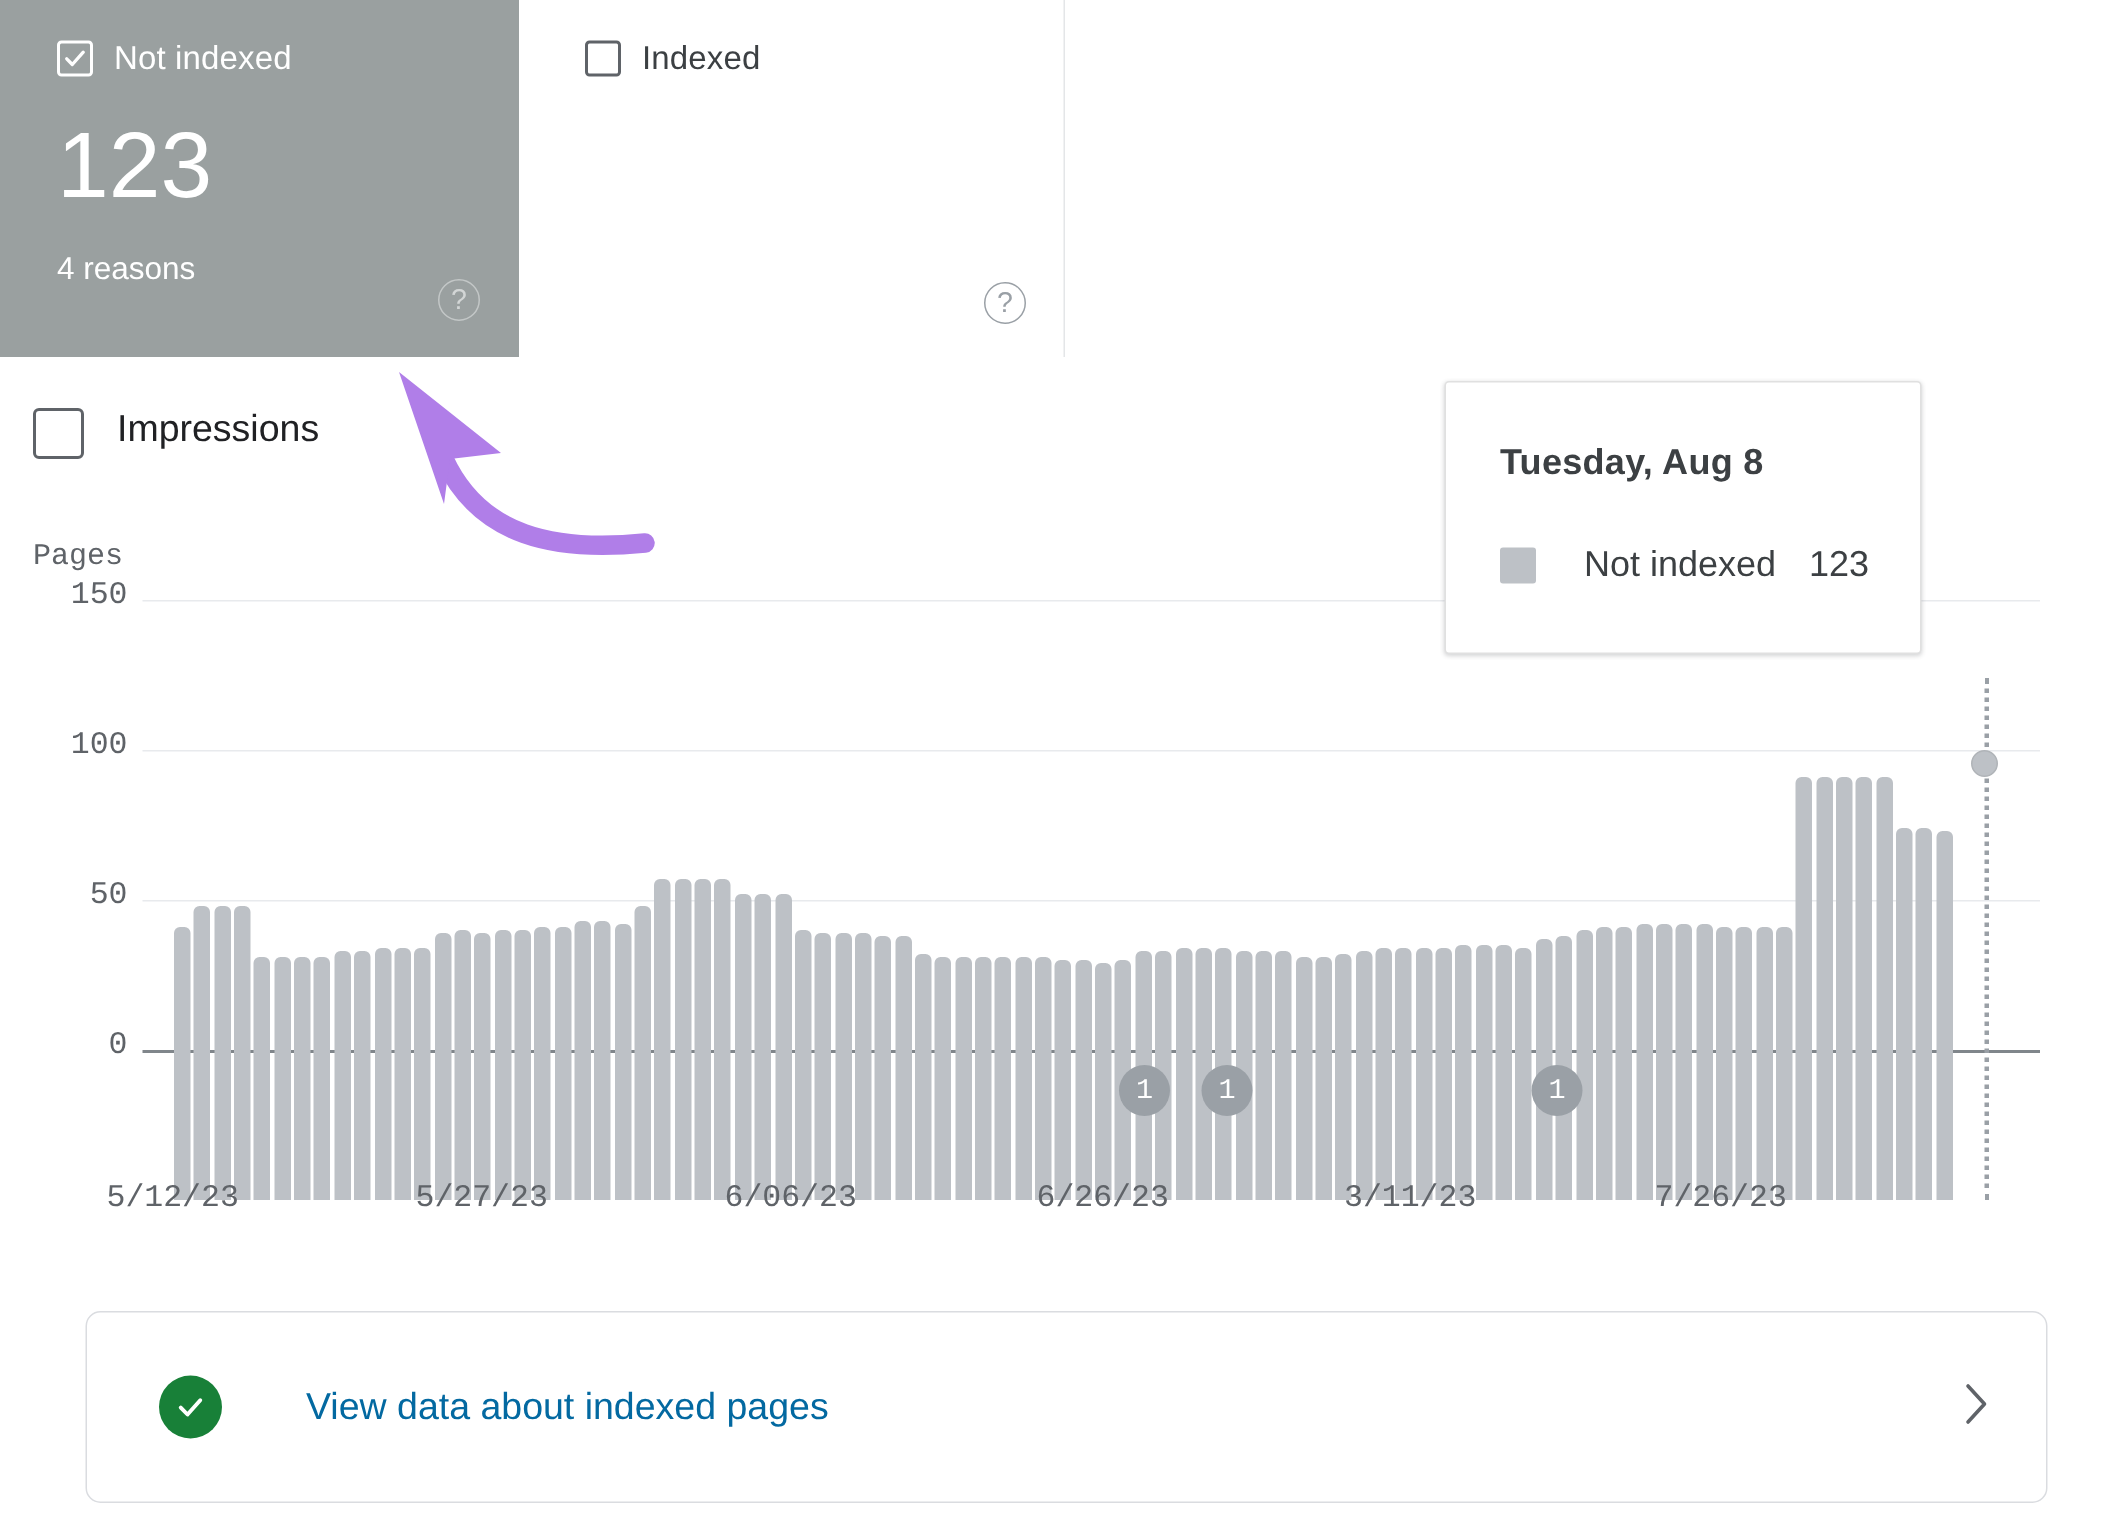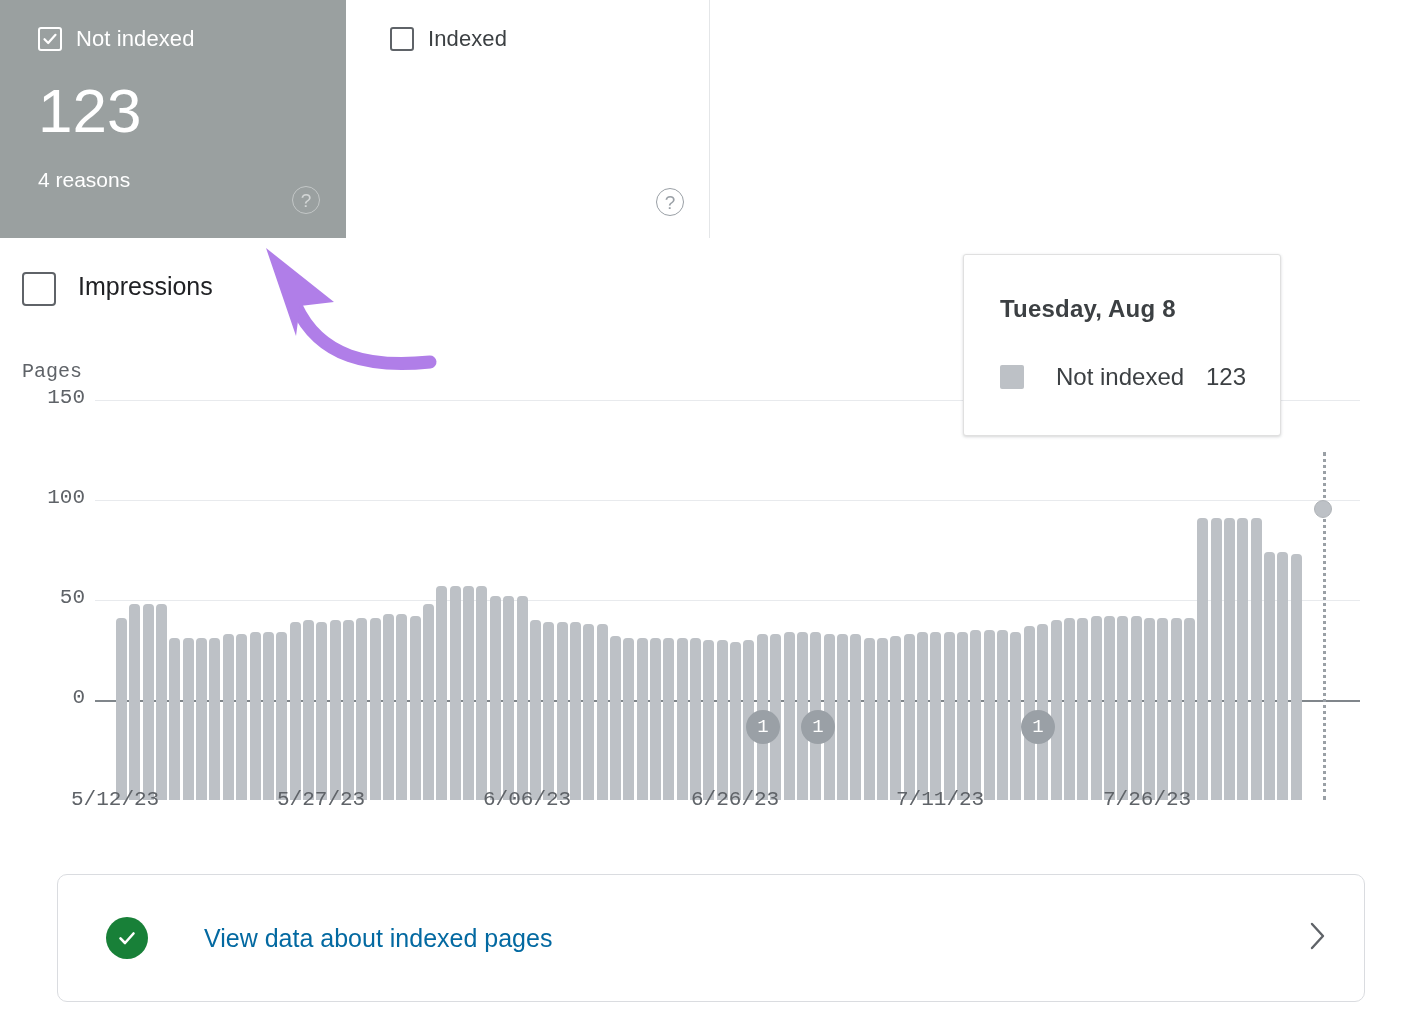--- a/index.html
+++ b/index.html
@@ -259,21 +259,21 @@
         <div class="bar" style="left: 1161.45px; width: 11px; height: 248px;"></div>
         <div class="bar" style="left: 1174.8px; width: 11px; height: 246px;"></div>
         <div class="hover-line" style="left: 1207px; height: 348px;"></div>
         <div class="hover-dot" style="left: 1198px;"></div>
       </div>
     <div id="xlabels-layer">
         <div class="x-lab" style="left: 71px;">5/12/23</div>
         <div class="x-lab" style="left: 277px;">5/27/23</div>
         <div class="x-lab" style="left: 483px;">6/06/23</div>
         <div class="x-lab" style="left: 691px;">6/26/23</div>
-        <div class="x-lab" style="left: 896px;">7/11/23</div>
+        <div class="x-lab" style="left: 896px;">3/11/23</div>
         <div class="x-lab" style="left: 1103px;">7/26/23</div>
       </div>
     <div id="annots-layer">
         <div class="annot" style="left: 746px;">1</div>
         <div class="annot" style="left: 801px;">1</div>
         <div class="annot" style="left: 1021px;">1</div>
       </div>
   </div>
 
   <div class="tooltip">

